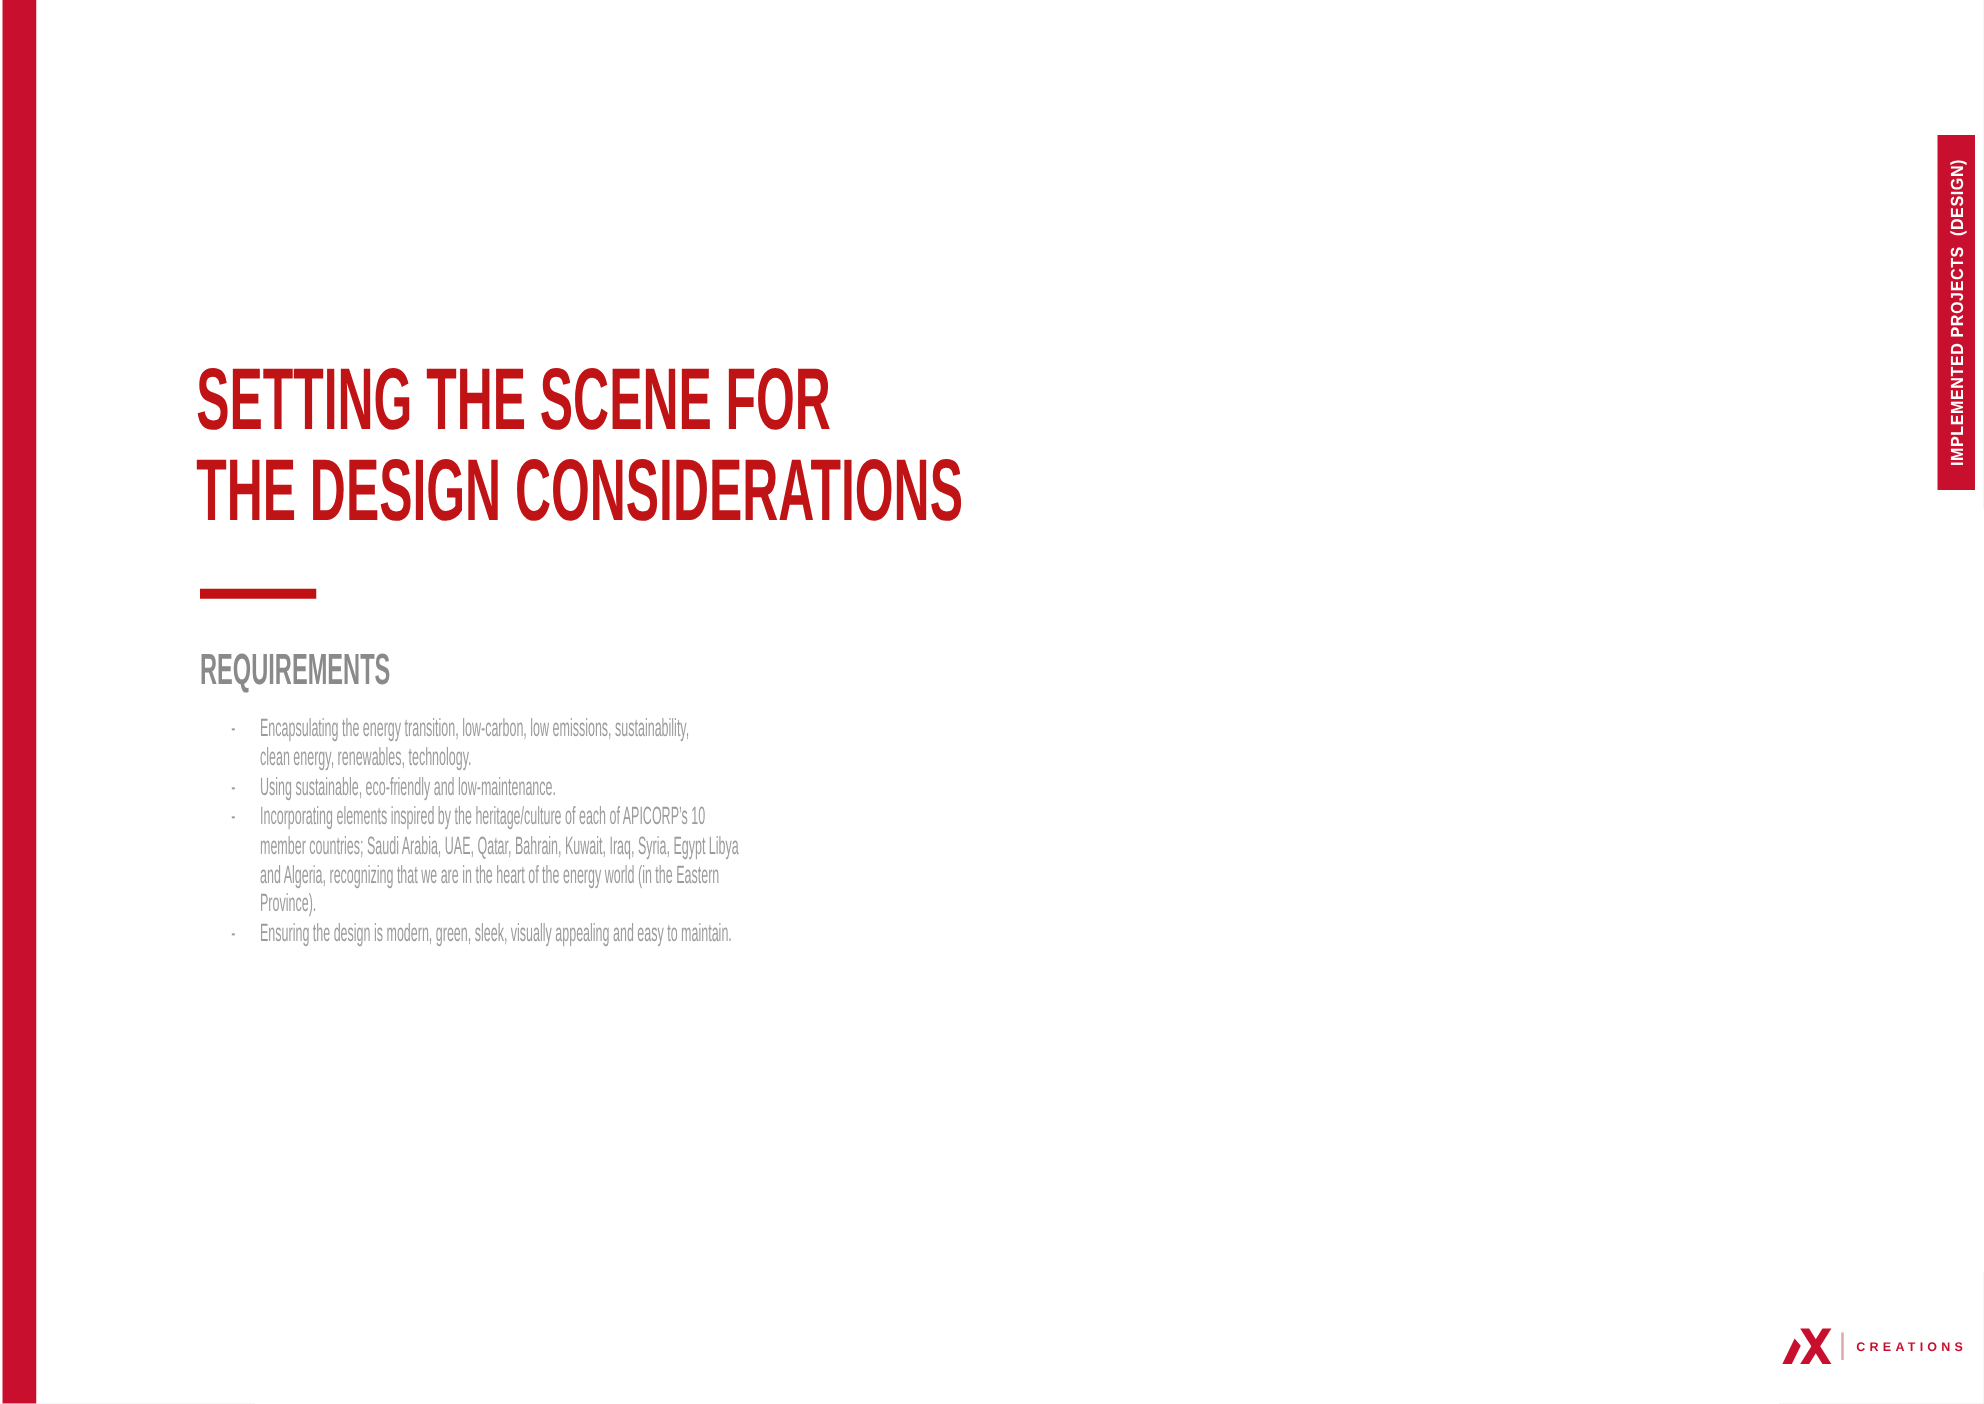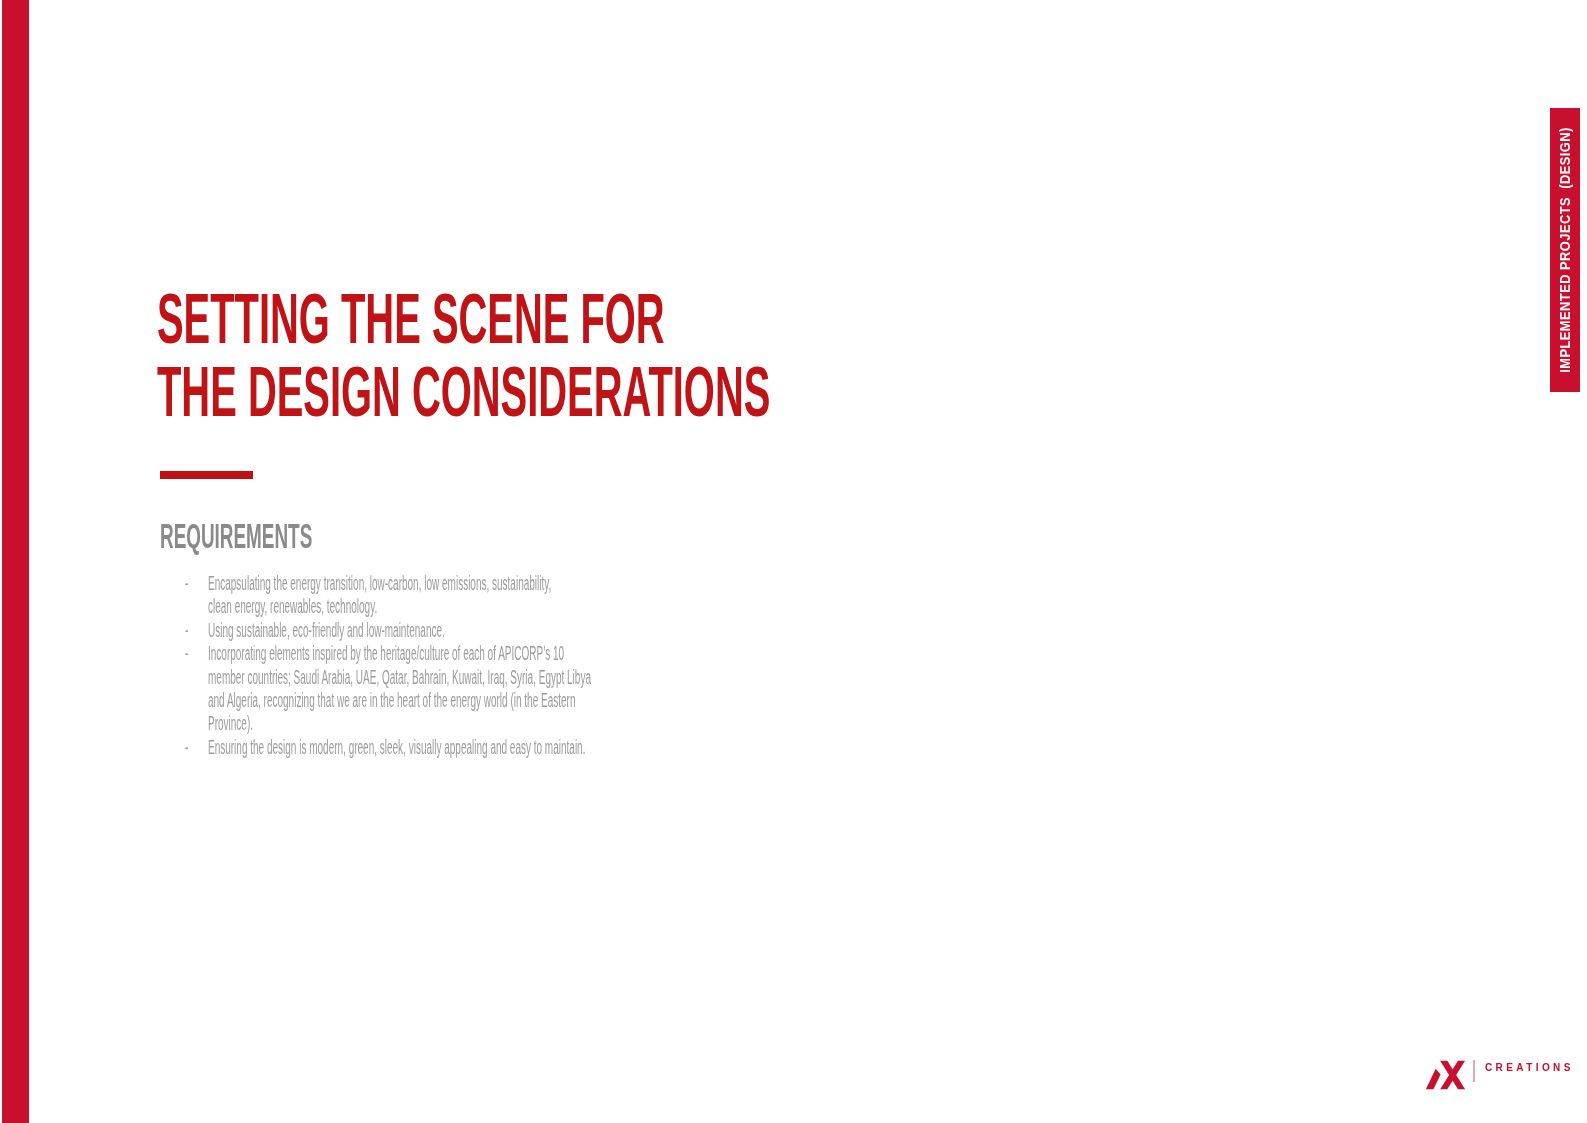--- a/index.html
+++ b/index.html
@@ -50,21 +50,21 @@
   }
   .side-tab-label{
     position:absolute;top:50%;left:50%;
     transform:translate(-50%,-50%) rotate(-90deg) scaleX(0.92);
     white-space:pre;
     font-size:14px;font-weight:bold;color:#FFFFFF;letter-spacing:0.5px;
   }
   
   .footer-logo{
     position:absolute;left:1425px;top:1060px;height:34px;
-    display:flex;align-items:flex-start;
+    display:flex;align-items:center;
   }
   .logo-mark{width:41px;height:30px;display:block;}
   .logo-mark polygon{fill:#C8102E;}
   .logo-divider{
     width:2px;height:22px;background:#DBA8AD;margin-left:7px;
   }
   .logo-text{
     margin-left:10px;padding-top:2px;
     font-size:10px;font-weight:bold;letter-spacing:3.4px;
     color:#C8102E;white-space:nowrap;

